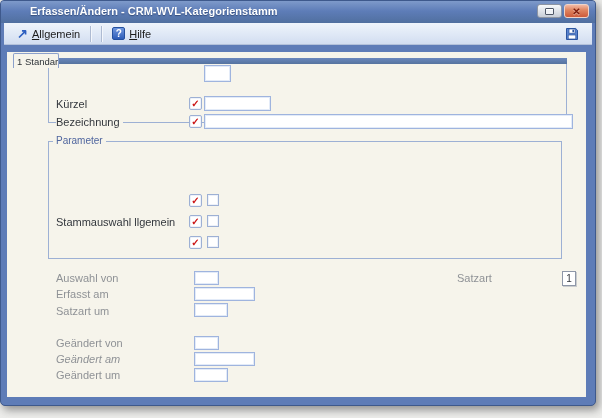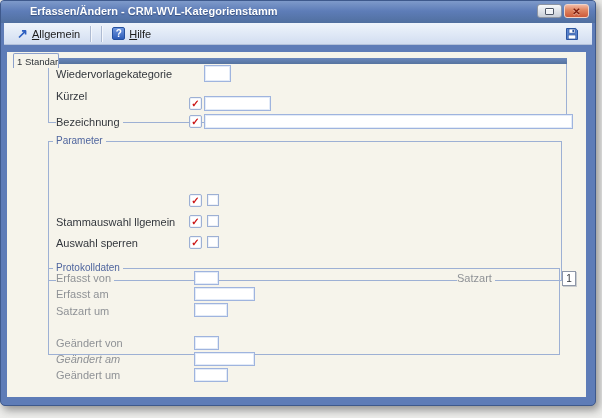--- a/index.html
+++ b/index.html
@@ -55,21 +55,21 @@
          background:#f6f4eb; border:1px solid #8ba0cb; border-bottom:none;
          border-radius:2px 2px 0 0; font-size:9.5px; color:#2e3338;
          padding:2px 0 0 3px; overflow:hidden; white-space:nowrap; }
   .bluebar { position:absolute; left:49px; top:6px; width:511px; height:6px;
              background:linear-gradient(180deg,#6a87bd,#56749f); z-index:2; }
   .group1 { position:absolute; left:41px; top:9px; width:519px; height:62px; z-index:1;
             border:1px solid #9db0d4; border-top:none; }
   .fs { position:absolute; border:1px solid #9db0d4; z-index:1; }
   .legend { position:absolute; left:4px; top:-7px; background:#f6f4eb; padding:0 3px;
             font-size:10px; color:#4f659e; white-space:nowrap; }
-  .fs-param { left:41px; top:89px; width:514px; height:140px; }
+  .fs-param { left:41px; top:89px; width:514px; height:118px; }
   .fs-proto { left:41px; top:216px; width:512px; height:87px; }
 
   .lbl { position:absolute; left:49px; color:#33373d; white-space:nowrap; z-index:4;
          background:#f6f4eb; padding-right:3px; }
   .lbl.dis { color:#8f9296; }
   .lbl.nobg { background:transparent; }
 
   .inp { position:absolute; background:#fff; border:1px solid #9fb4de;
          box-shadow:inset 0 0 0 1px #e3ebf8; z-index:5; font-family:"Liberation Sans",sans-serif;
          font-size:11px; padding:0 2px; color:#222; outline:none; }
@@ -123,51 +123,46 @@
     </div>
 
     <div class="content">
 
       <div class="group1"></div>
       <div class="bluebar"></div>
       <div class="tab">
         <span>1 Standard</span>
       </div>
 
-      <span class="lbl" style="top:16px;">Wiedervorlagekategorie</span>
       <input class="inp" style="left: 197px; top: 13px; width: 27px; height: 17px;" value="">
 
-      <span class="lbl" style="top:38px;">Kürzel</span>
+      <span class="lbl" style="top:46px;">Kürzel</span>
       <span class="req" style="left:182px; top:45px;">✓</span>
       <input class="inp" style="left: 197px; top: 44px; width: 67px; height: 15px;" value="">
 
       <span class="lbl" style="top:64px;">Bezeichnung</span>
       <span class="req" style="left:182px; top:63px;">✓</span>
       <input class="inp" style="left: 197px; top: 62px; width: 369px; height: 15px;" value="">
 
       <div class="fs fs-param">
         <span class="legend">Parameter</span>
       </div>
 
       <span class="req" style="left:182px; top:142px;">✓</span>
       <span class="cb" style="left:200px; top:142px;"></span>
 
       <span class="lbl" style="top:164px;">Stammauswahl llgemein</span>
       <span class="req" style="left:182px; top:163px;">✓</span>
       <span class="cb" style="left:200px; top:163px;"></span>
 
-      <span class="lbl" style="top:185px;">Auswahl sperren</span>
       <span class="req" style="left:182px; top:184px;">✓</span>
       <span class="cb" style="left:200px; top:184px;"></span>
 
-      <div class="fs fs-proto">
-        <span class="legend">Protokolldaten</span>
-      </div>
 
-      <span class="lbl dis" style="top:220px;">Erfasst von</span>
+      <span class="lbl dis" style="top:220px;">Auswahl von</span>
       <input class="inp" style="left: 187px; top: 219px; width: 25px; height: 14px;" value="">
 
       <span class="lbl dis" style="top:236px;">Erfasst am</span>
       <input class="inp" style="left: 187px; top: 235px; width: 61px; height: 14px;" value="">
 
       <span class="lbl dis" style="top:253px;">Satzart um</span>
       <input class="inp" style="left: 187px; top: 251px; width: 34px; height: 14px;" value="">
 
       <span class="lbl dis" style="top:285px;">Geändert von</span>
       <input class="inp" style="left: 187px; top: 284px; width: 25px; height: 14px;" value="">

